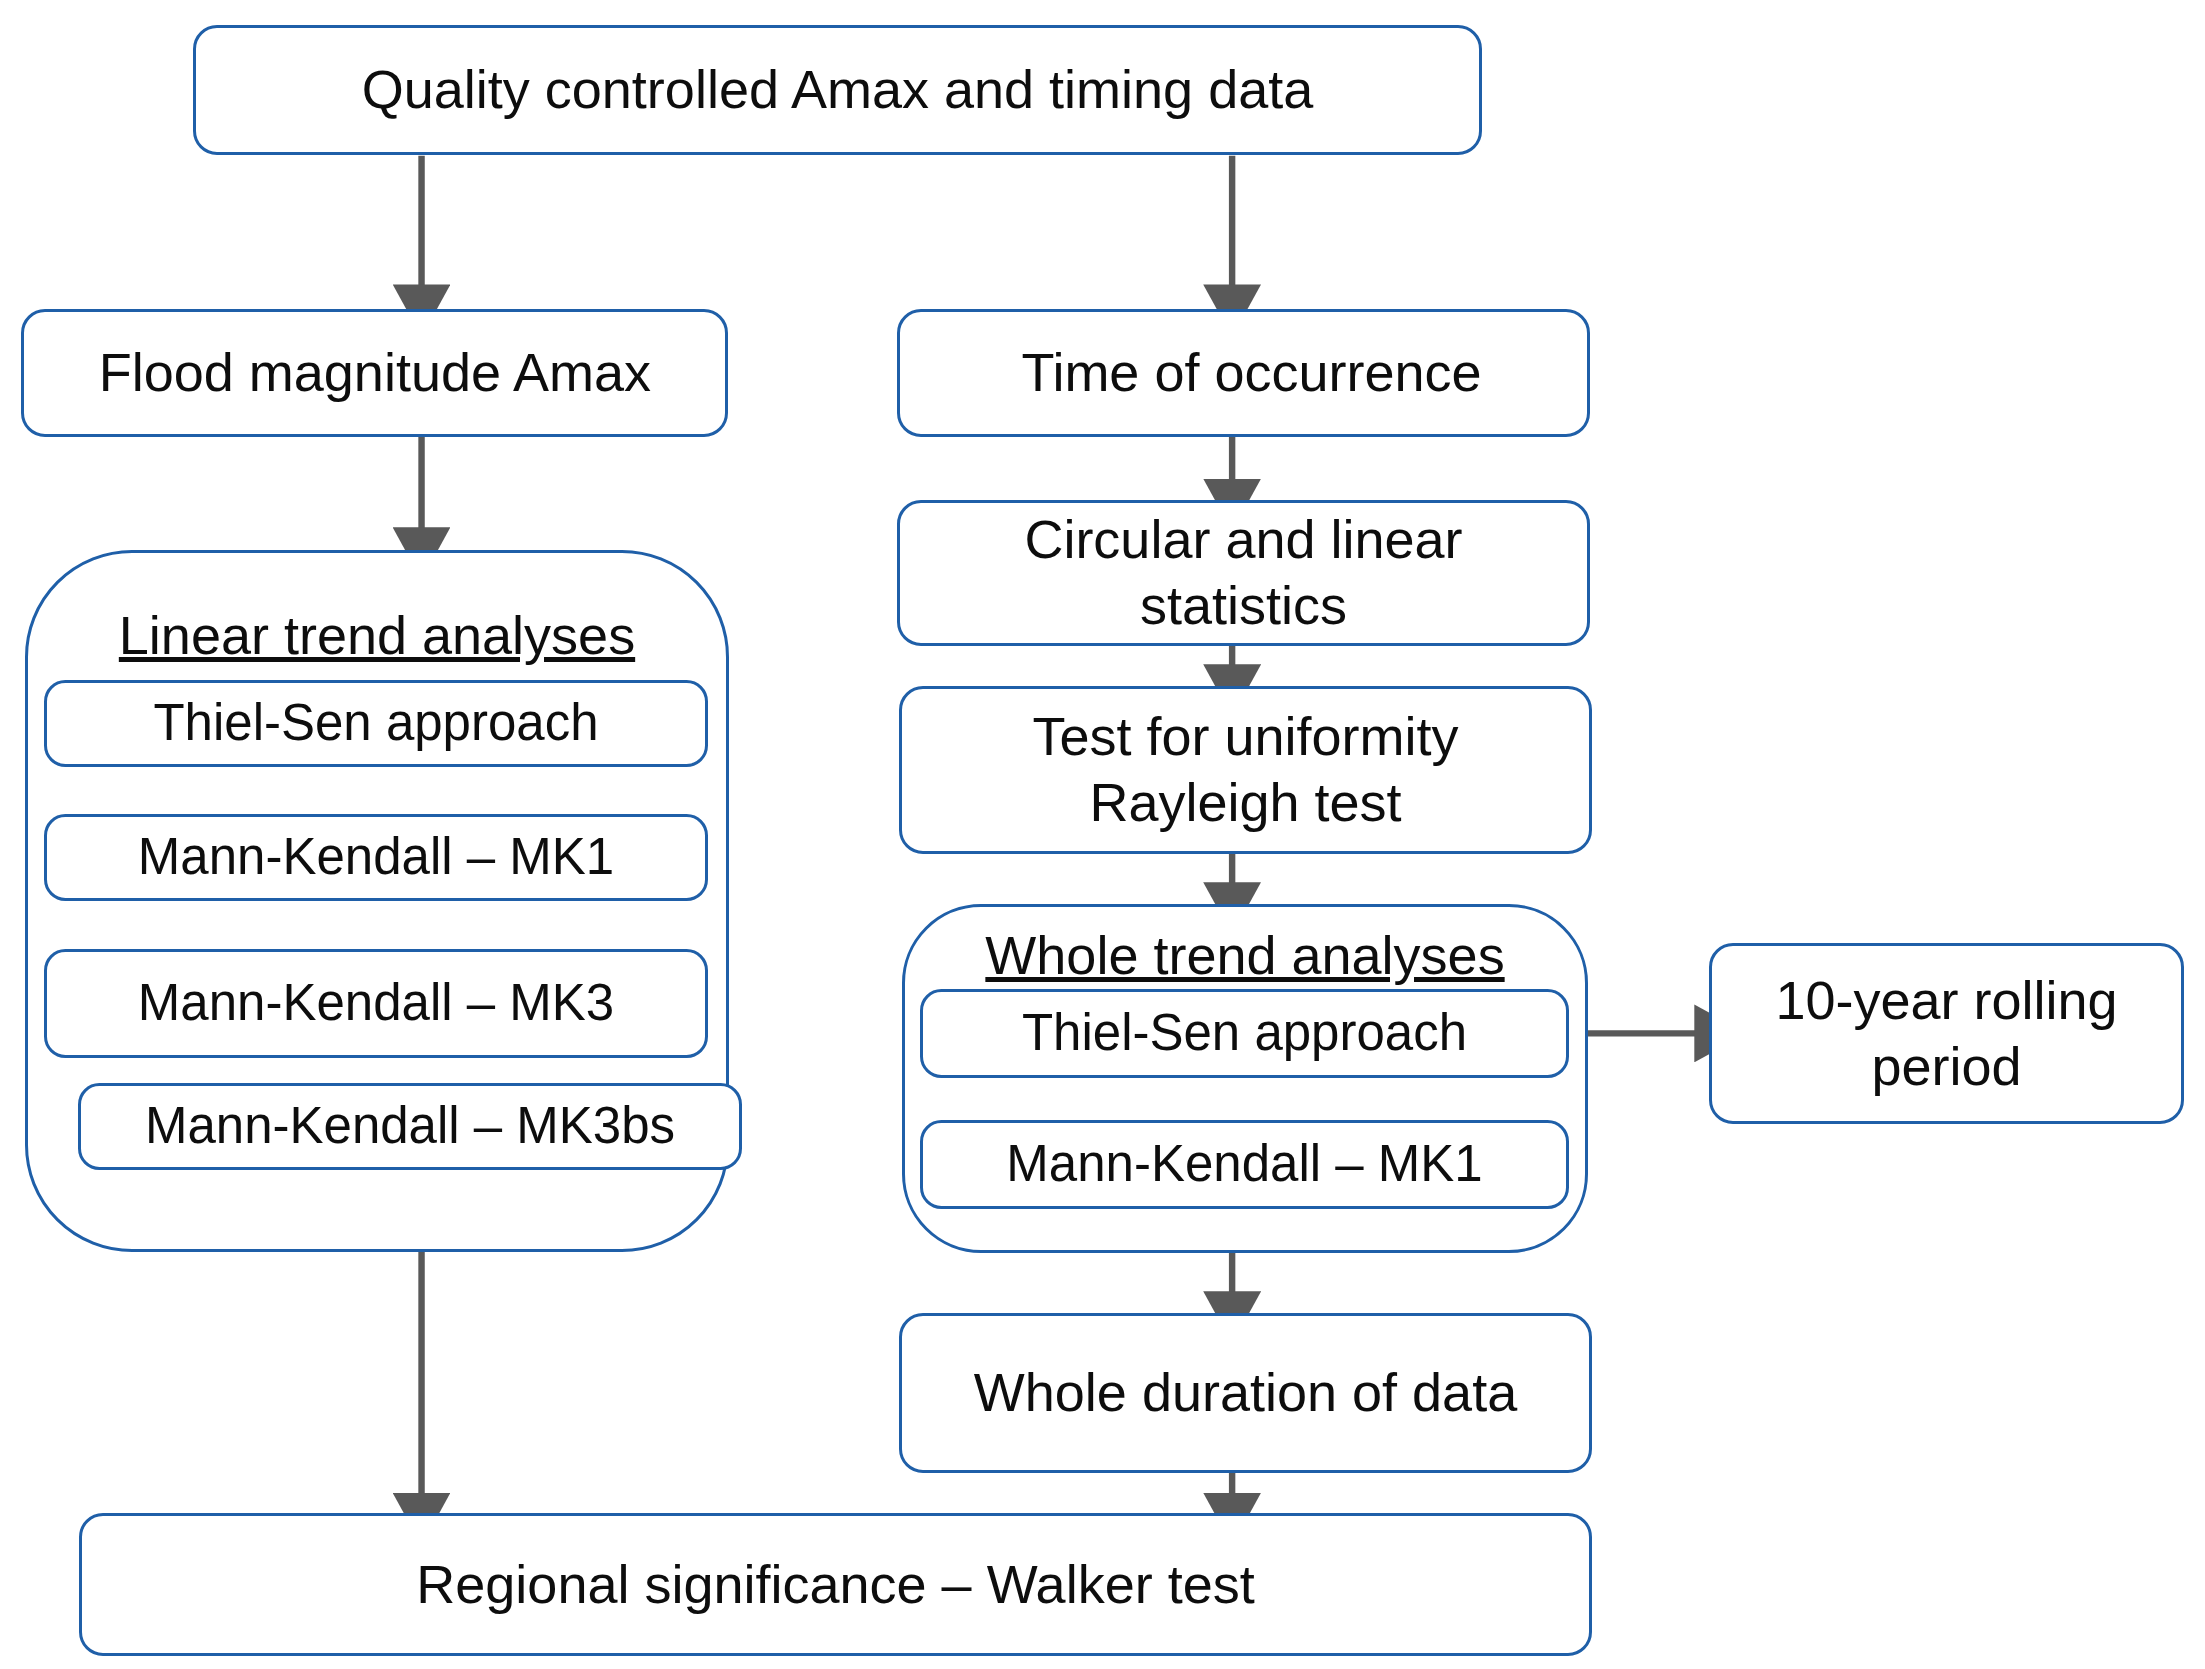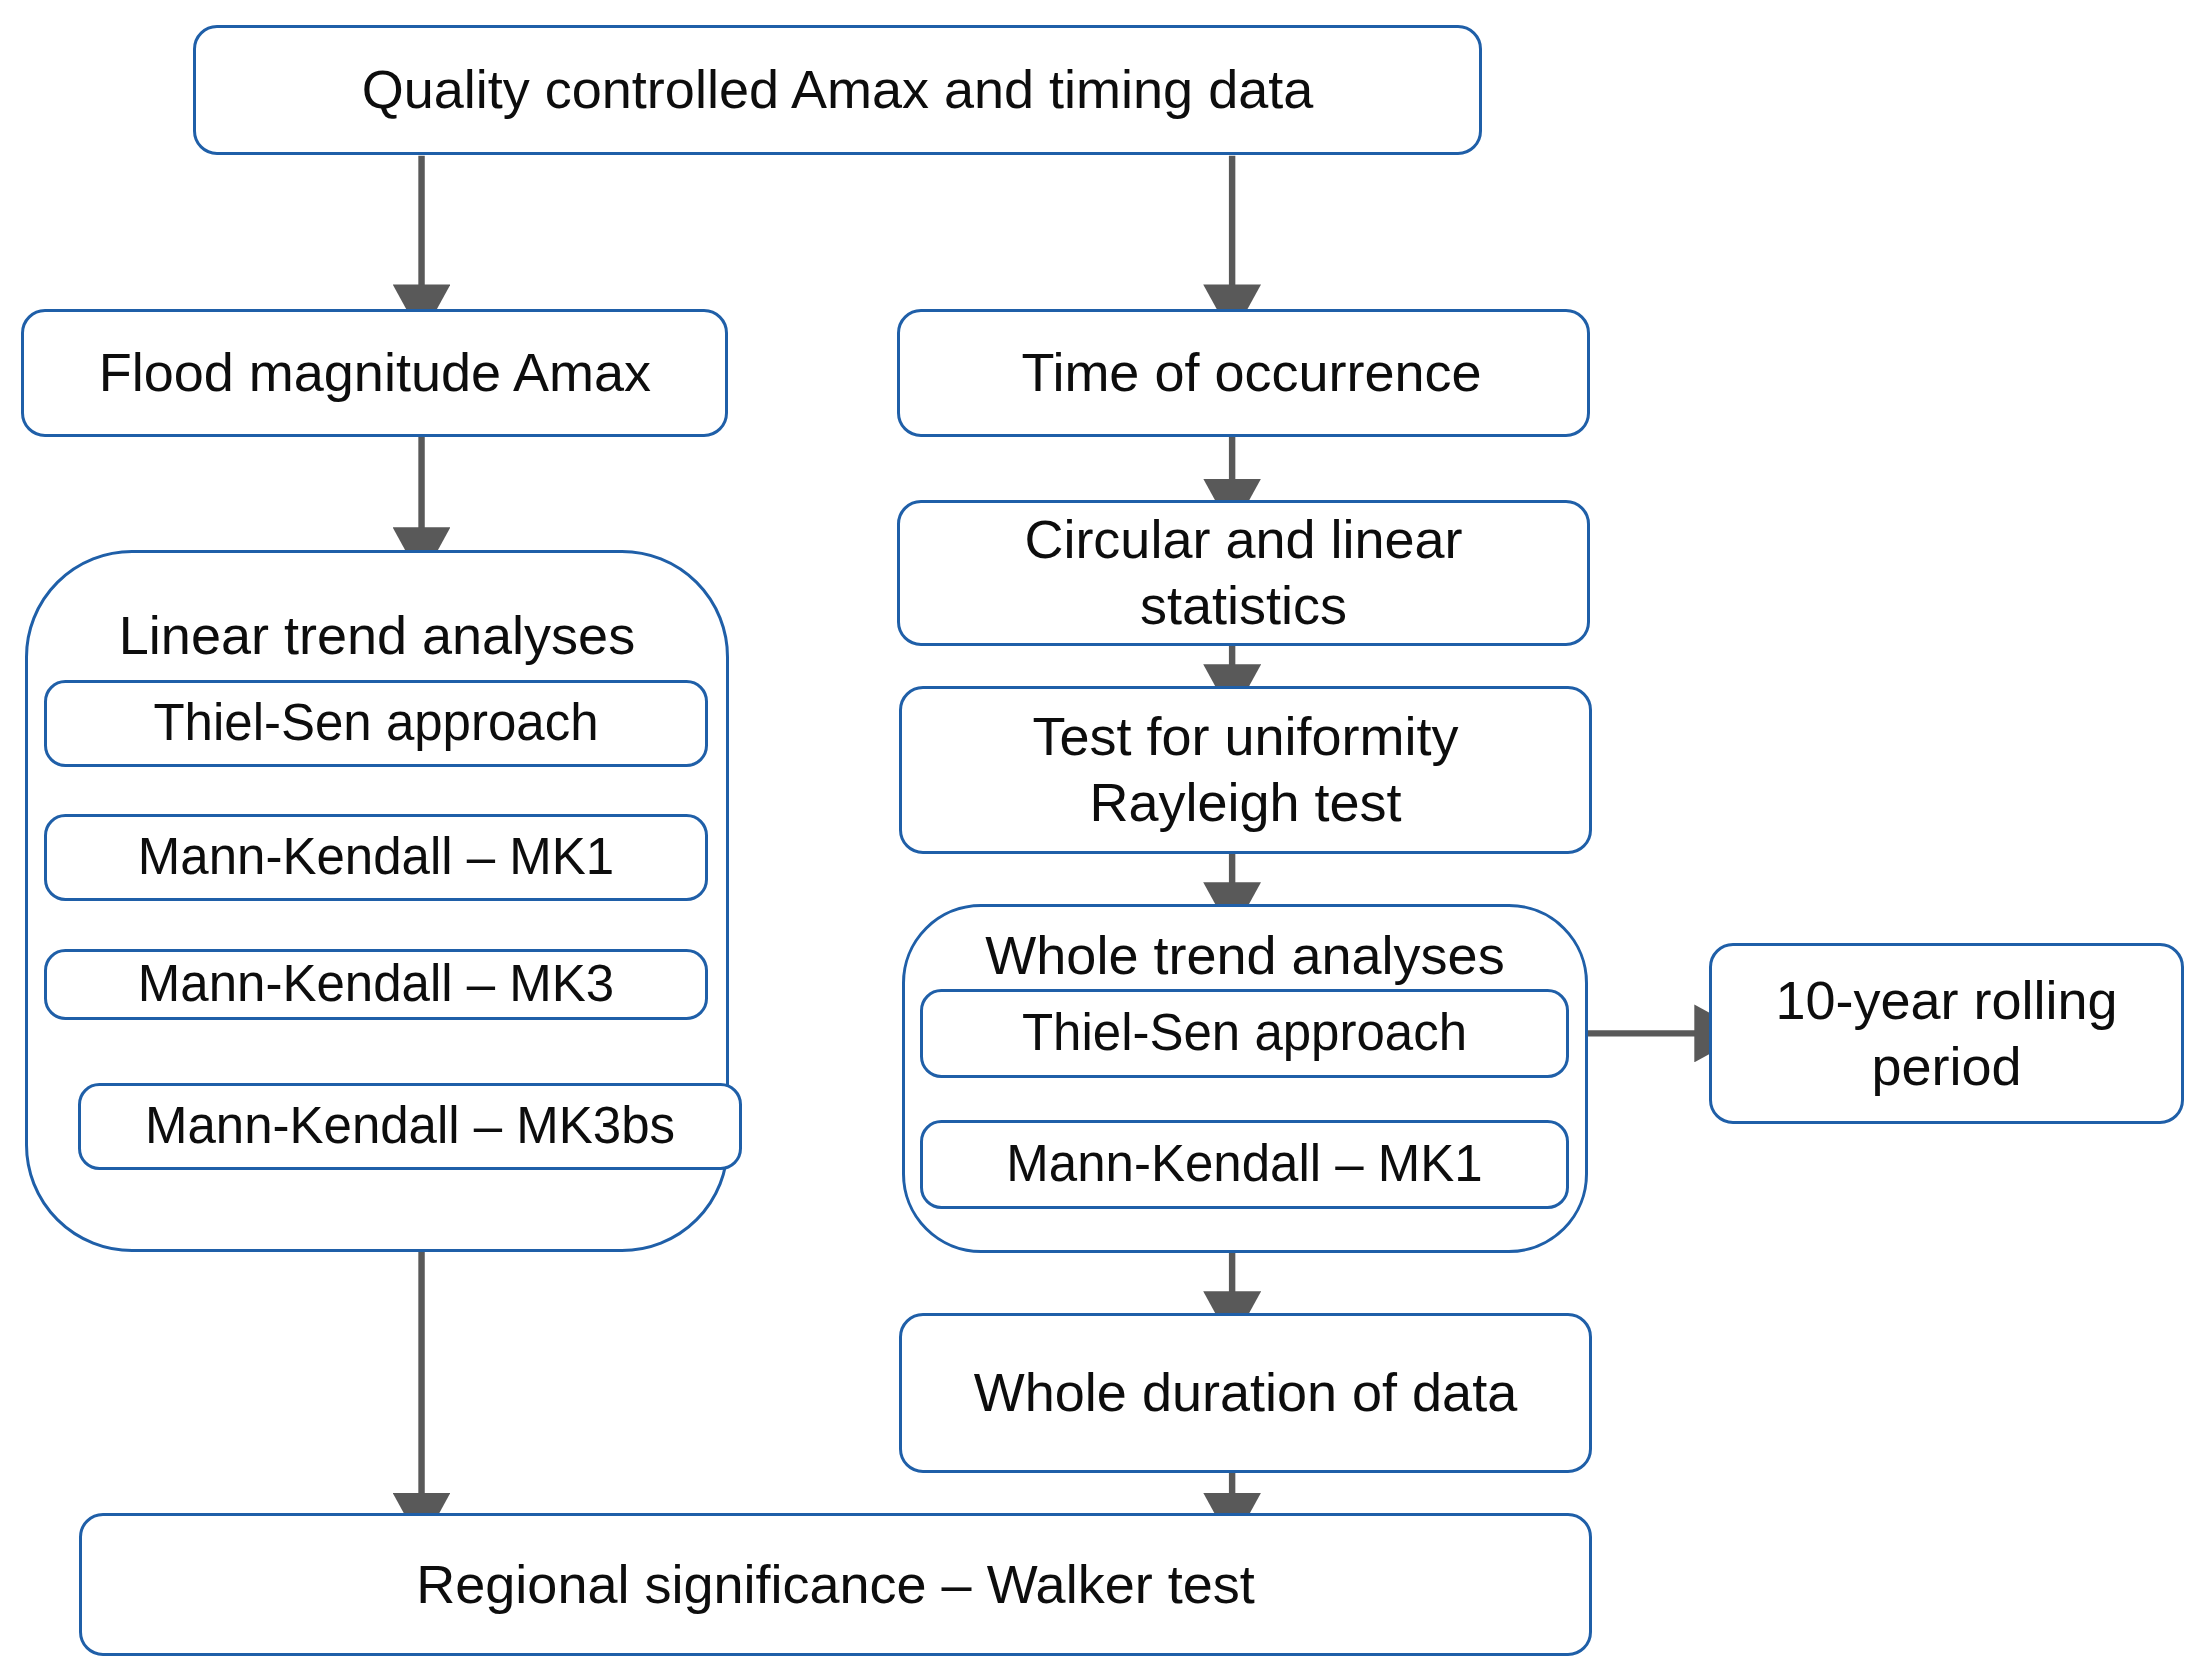--- a/index.html
+++ b/index.html
@@ -44,20 +44,21 @@
   .node.plain       { border-radius: 24px; }
   .node.inner       { border-radius: 21.4px; }
   .node.group       {
     border-radius: 107px;
     display: block;
     text-align: center;
   }
   .group > .group-title {
     display: block;
     width: 100%;
+    text-decoration: underline;
   }
   .fs-big   { font-size: 54px; }
   .fs-mid   { font-size: 51px; }
 </style>
 </head>
 <body>
 
 <div id="stage">
 
   <svg class="arrows" viewBox="0 0 3087 2337" xmlns="http://www.w3.org/2000/svg">
@@ -83,21 +84,21 @@
   <div class="node plain fs-big" style="left:193px; top:25px; width:1289px; height:130px;">Quality controlled Amax and timing data</div>
 
   <div class="node plain fs-big" style="left:21.4px; top:309px; width:707px; height:128px;">Flood magnitude Amax</div>
 
   <div class="node group" style="left:25px; top:550px; width:704px; height:702px;">
     <span class="group-title fs-big" style="position:absolute; left:0; top:50px;">Linear trend analyses</span>
   </div>
 
   <div class="node inner fs-mid" style="left:44px; top:680px; width:664px; height:87px;">Thiel-Sen approach</div>
   <div class="node inner fs-mid" style="left:44px; top:814px; width:664px; height:87px;">Mann-Kendall – MK1</div>
-  <div class="node inner fs-mid" style="left:44px; top:949px; width:664px; height:71px;">Mann-Kendall – MK3</div>
+  <div class="node inner fs-mid" style="left:44px; top:949px; width:664px; height:109px;">Mann-Kendall – MK3</div>
   <div class="node inner fs-mid" style="left:44px; top:1083px; width:664px; height:87px;margin-left:34px;">Mann-Kendall – MK3bs</div>
 
   <div class="node plain fs-big" style="left:897px; top:309px; width:693px; height:128px;padding-left:16px;">Time of occurrence</div>
 
   <div class="node plain fs-big" style="left:897px; top:500px; width:693px; height:146px;">Circular and linear
 statistics</div>
 
   <div class="node plain fs-big" style="left:899px; top:686px; width:693px; height:168px;">Test for uniformity
 Rayleigh test</div>
 

